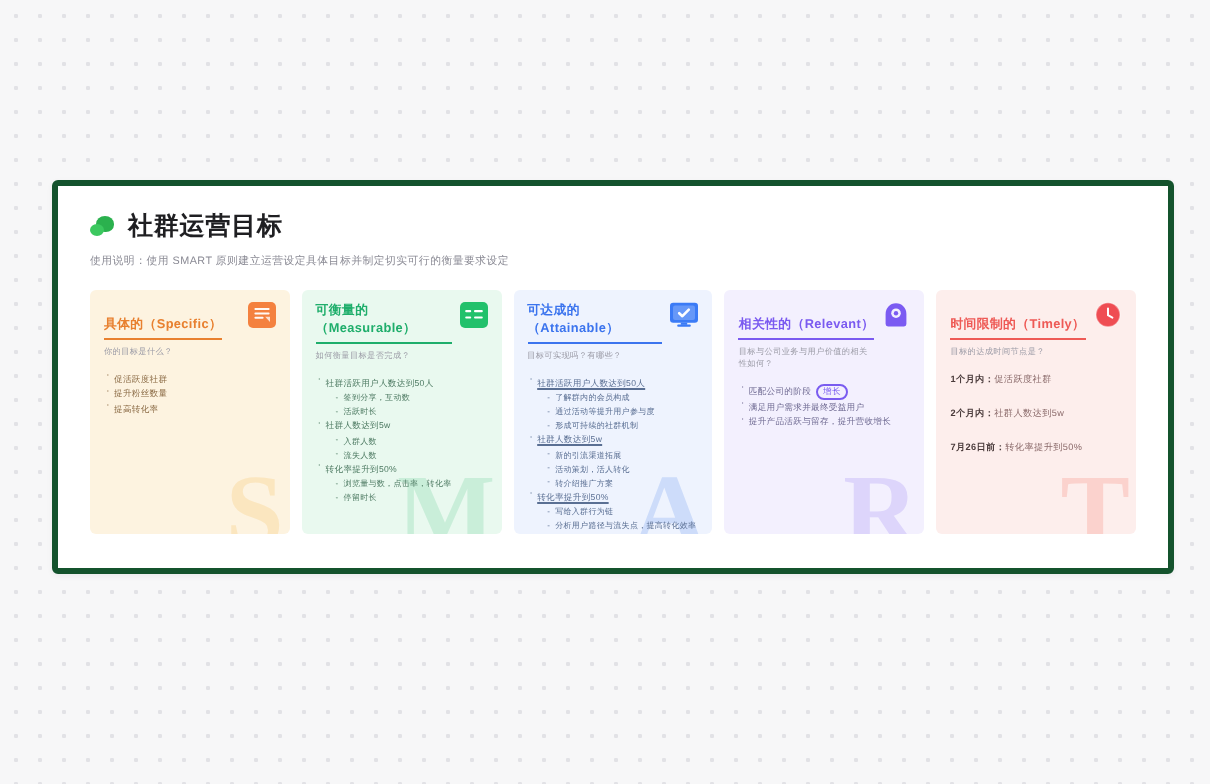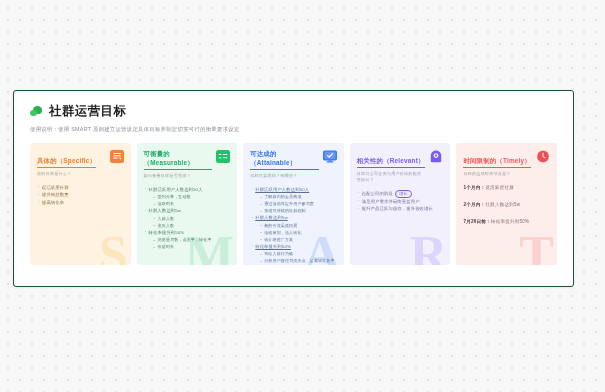--- a/index.html
+++ b/index.html
@@ -20,26 +20,26 @@
 
   .canvas {
     position: relative;
     width: 605px;
     height: 392px;
   }
 
   
   .panel {
     position: absolute;
-    left: 13px;
+    left: 26px;
     top: 90px;
     width: 561px;
     height: 197px;
     background: #ffffff;
-    border: 1px solid #14532d;
+    border: 3px solid #14532d;
     border-radius: 3px;
     box-shadow: 0 1px 3px rgba(0,0,0,0.05);
     box-sizing: border-box;
   }
 
   
   .panel-header {
     padding: 13px 16px 0 16px;
   }
   .title-row {

